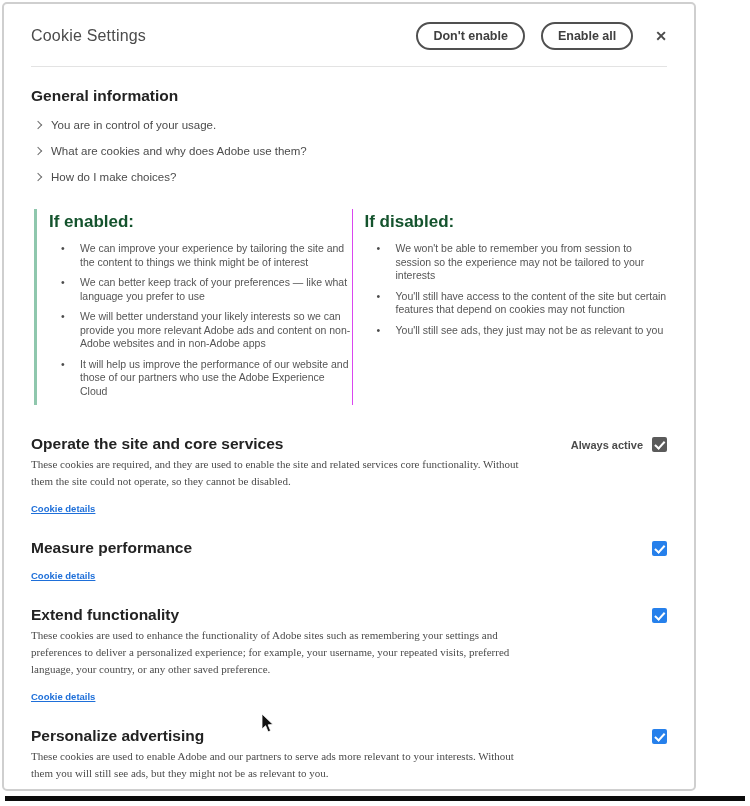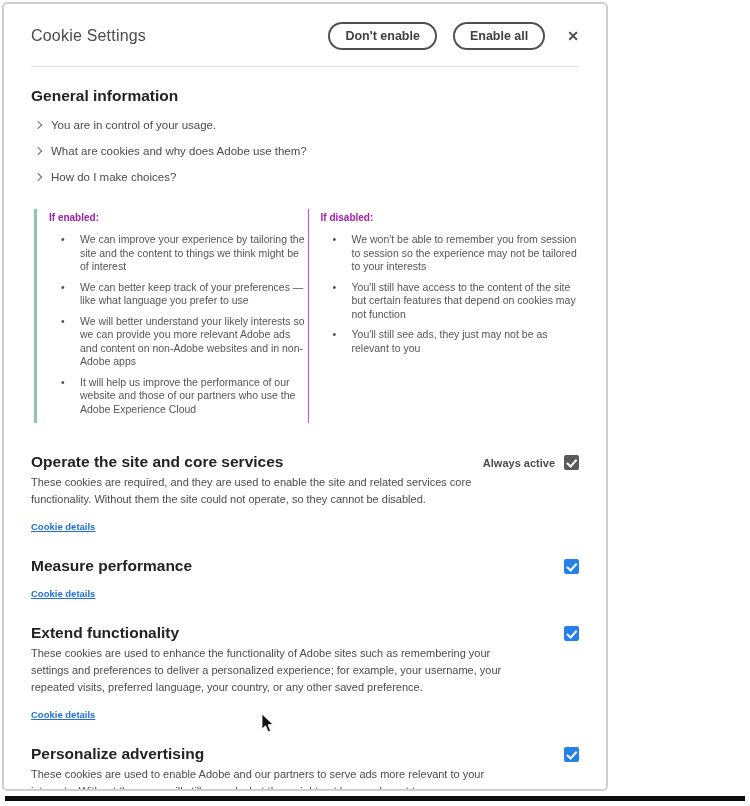--- a/index.html
+++ b/index.html
@@ -1,19 +1,19 @@
 <!DOCTYPE html>
 <html><head>
 <meta charset="utf-8">
 <style>
   * { margin:0; padding:0; box-sizing:border-box; }
   html,body { width:750px; height:806px; background:#ffffff; overflow:hidden;
     font-family:"Liberation Sans", sans-serif; }
   .dialog {
-    position:absolute; left:2px; top:2px; width:606px; height:789px;
+    position:absolute; left:2px; top:2px; width:694px; height:789px;
     background:#ffffff; border:2px solid #cfcfcf; border-radius:5px;
     padding:0 27px; overflow:hidden;
   }
   .bottom-bar { position:absolute; left:5px; top:796px; width:740px; height:5px; background:#0c0c0c; }
 
   
   .header { display:flex; align-items:center; padding:18px 0 16px; }
   .title { font-size:16px; color:#4b4b4b; letter-spacing:.2px; flex:1; }
   .pill-btn {
     background:#ffffff; border:2px solid #505050; border-radius:16px;
@@ -28,37 +28,37 @@
   .accordion-row { display:flex; align-items:center; margin:14px 0; cursor:pointer; }
   .chev { width:6px; height:6px; border-top:1.6px solid #6e6e6e; border-right:1.6px solid #6e6e6e;
     transform:rotate(45deg); margin:0 10px 0 4px; flex:none; }
   .accordion-label { font-size:11.5px; color:#4b4b4b; }
 
   
   .columns { display:flex; margin:26px 0 30px; }
   .col { flex:1; padding-left:12px; }
   .col.enabled  { border-left:3px solid #8fc7ad; margin-left:3px; }
   .col.disabled { border-left:1px solid #d946ef; }
-  .col-heading { font-size:10px; font-weight:bold; color:#a21caf; margin:3px 0 10px; }
+  .col-heading { font-size:17px; font-weight:bold; color:#14532d; margin:3px 0 10px; }
   .b-row { display:flex; margin-bottom:7px; padding-left:12px; }
   .b-dot { flex:none; width:19px; font-size:10.5px; color:#4b4b4b; }
   .b-text { font-size:10.5px; line-height:13.5px; color:#555555; max-width:300px; }
 
   
   .category { margin-bottom:23px; }
   .cat-head { display:flex; align-items:flex-start; }
   .cat-title { font-size:15.5px; font-weight:bold; color:#232323; flex:1; }
   .toggle-wrap { display:flex; align-items:center; margin-top:2px; }
   .toggle-label { font-size:11px; font-weight:bold; color:#4b4b4b; margin-right:9px; }
   .checkbox { width:15px; height:15px; border-radius:2px; position:relative; cursor:pointer; flex:none; }
   .checkbox.always { background:#5a5a5a; }
   .checkbox.blue   { background:#2680eb; }
   .checkbox::after { content:""; position:absolute; left:4.6px; top:1.6px; width:3.6px; height:7.6px;
     border:solid #ffffff; border-width:0 2px 2px 0; transform:rotate(42deg); }
-  .cat-desc { font-size:11px; line-height:17px; color:#4b4b4b; max-width:498px; margin-top:3px; }
+  .cat-desc { font-size:11px; line-height:17px; color:#4b4b4b; max-width:498px; margin-top:3px;font-family:Liberation Serif, serif; }
   .details-link { display:inline-block; margin-top:13px; font-size:9.5px; font-weight:bold;
     color:#1e6fd9; text-decoration:underline; cursor:pointer; }
 
   
   .cursor { position:absolute; left:261px; top:713px; }
 </style>
 </head>
 <body>
 
 <div class="dialog">

